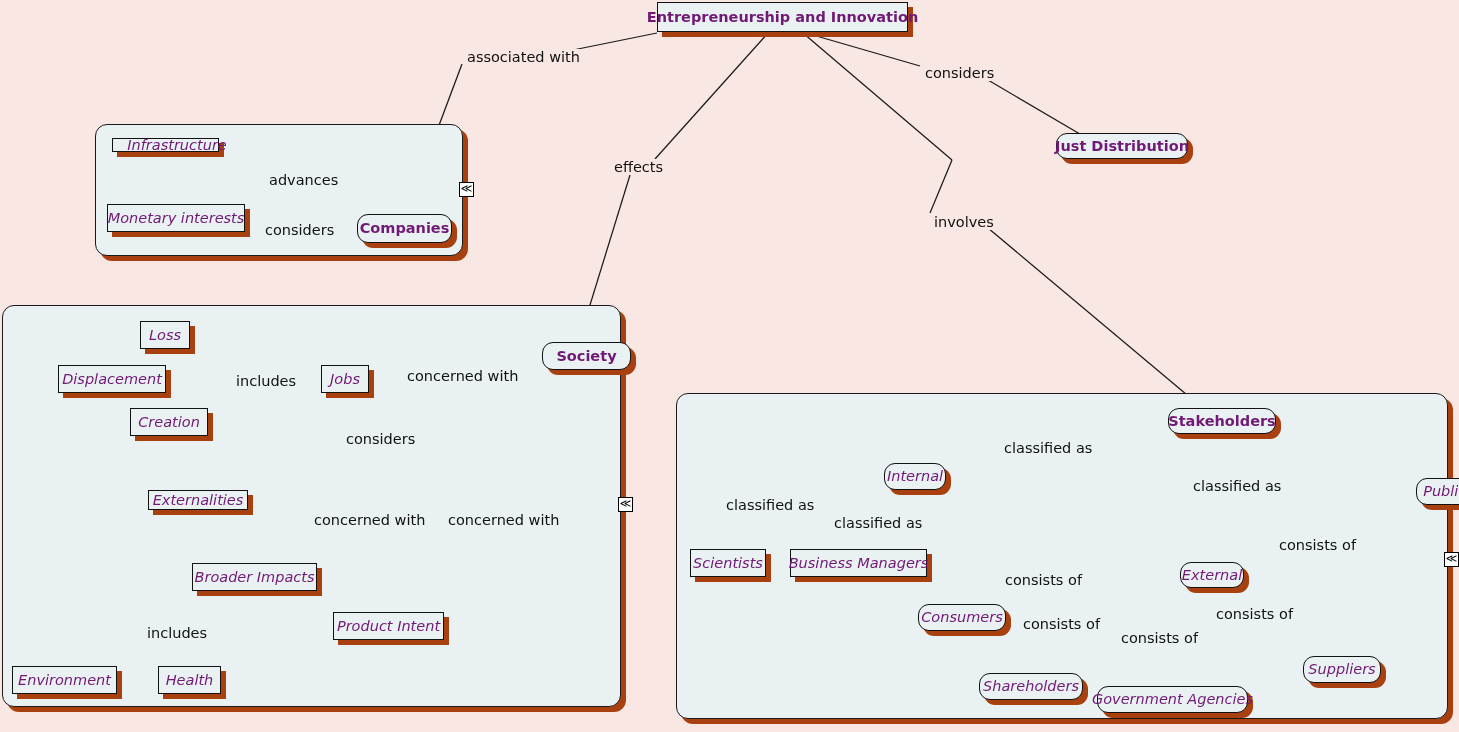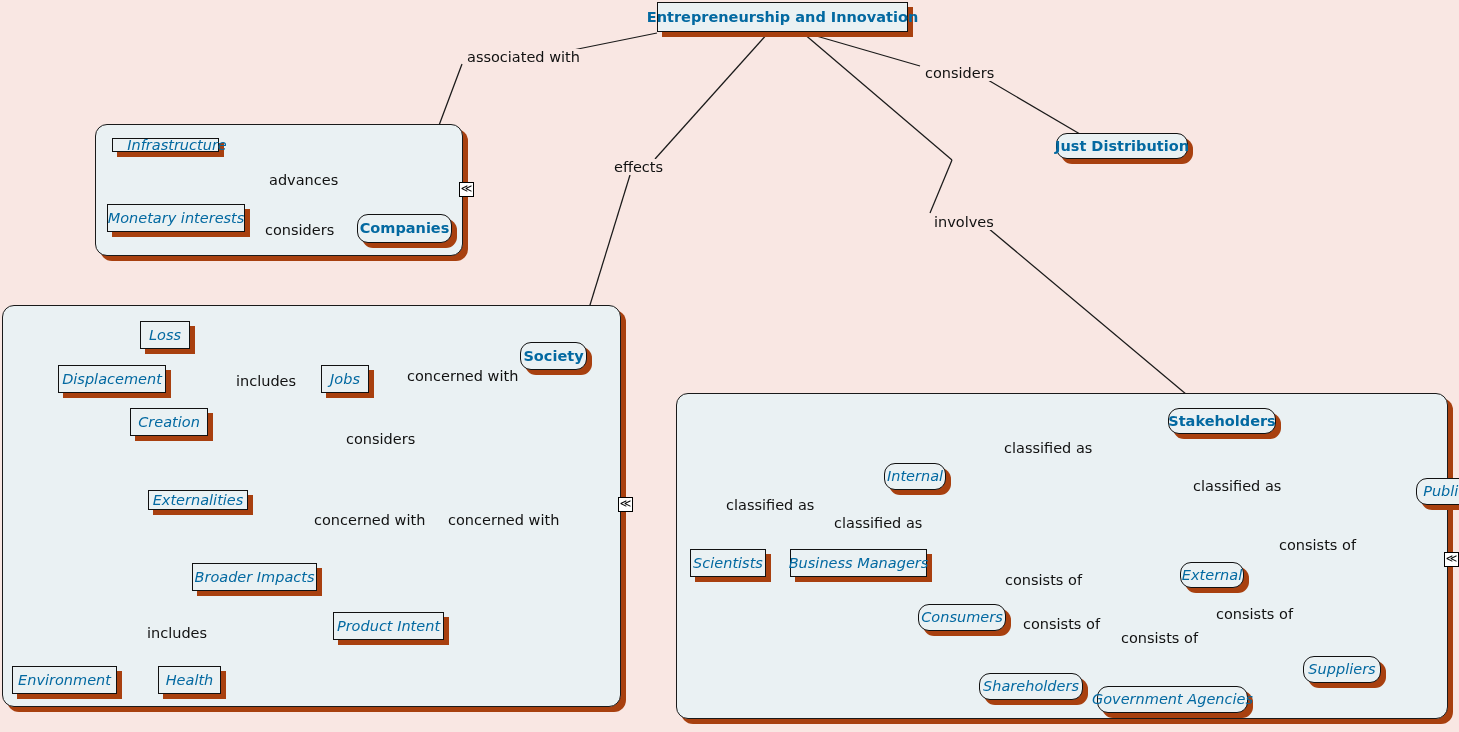--- a/index.html
+++ b/index.html
@@ -26,21 +26,21 @@
 
   
   .node{
     position:absolute;
     background:#eaf1f3;
     border:1.4px solid #111;
     box-shadow:5px 5px 0 0 #a8400f;
     box-sizing:border-box;
     display:flex;align-items:center;justify-content:center;
     white-space:nowrap;
-    color:#0369a1;
+    color:#701a75;
     padding:0 9px;
     font-size:14.5px;
     line-height:1;
   }
   .node.rect{border-radius:0;}
   .node.round{border-radius:11px;}
   .node.concept{font-weight:bold;font-style:normal;}
   .node.leaf{font-style:italic;font-weight:normal;}
 
   
@@ -153,21 +153,21 @@
   <div class="node rect leaf" style="left:112px;top:138px;width:107px;height:14px;padding-left:32px;">Infrastructure</div>
   <div class="node rect leaf" style="left:107px;top:204px;width:138px;height:28px;">Monetary interests</div>
   <div class="node round concept" style="left:357px;top:214px;width:95px;height:29px;">Companies</div>
 
   <div class="node round concept" style="left:1056px;top:133px;width:132px;height:26px;">Just Distribution</div>
 
   <div class="node rect leaf" style="left:140px;top:321px;width:50px;height:28px;">Loss</div>
   <div class="node rect leaf" style="left:58px;top:365px;width:108px;height:28px;">Displacement</div>
   <div class="node rect leaf" style="left:130px;top:408px;width:78px;height:28px;">Creation</div>
   <div class="node rect leaf" style="left:321px;top:365px;width:48px;height:28px;">Jobs</div>
-  <div class="node round concept" style="left:520px;top:342px;width:67px;height:28px;">Society</div>
+  <div class="node round concept" style="left:542px;top:342px;width:89px;height:28px;">Society</div>
   <div class="node rect leaf" style="left:148px;top:490px;width:100px;height:20px;">Externalities</div>
   <div class="node rect leaf" style="left:192px;top:563px;width:125px;height:28px;">Broader Impacts</div>
   <div class="node rect leaf" style="left:333px;top:612px;width:111px;height:28px;">Product Intent</div>
   <div class="node rect leaf" style="left:12px;top:666px;width:105px;height:28px;">Environment</div>
   <div class="node rect leaf" style="left:158px;top:666px;width:63px;height:28px;">Health</div>
 
   <div class="node round concept" style="left:1168px;top:408px;width:108px;height:26px;">Stakeholders</div>
   <div class="node round leaf" style="left:884px;top:463px;width:62px;height:27px;">Internal</div>
   <div class="node round leaf" style="left:1180px;top:562px;width:64px;height:26px;font-style:italic;">External</div>
   <div class="node rect leaf" style="left:690px;top:549px;width:76px;height:28px;">Scientists</div>

